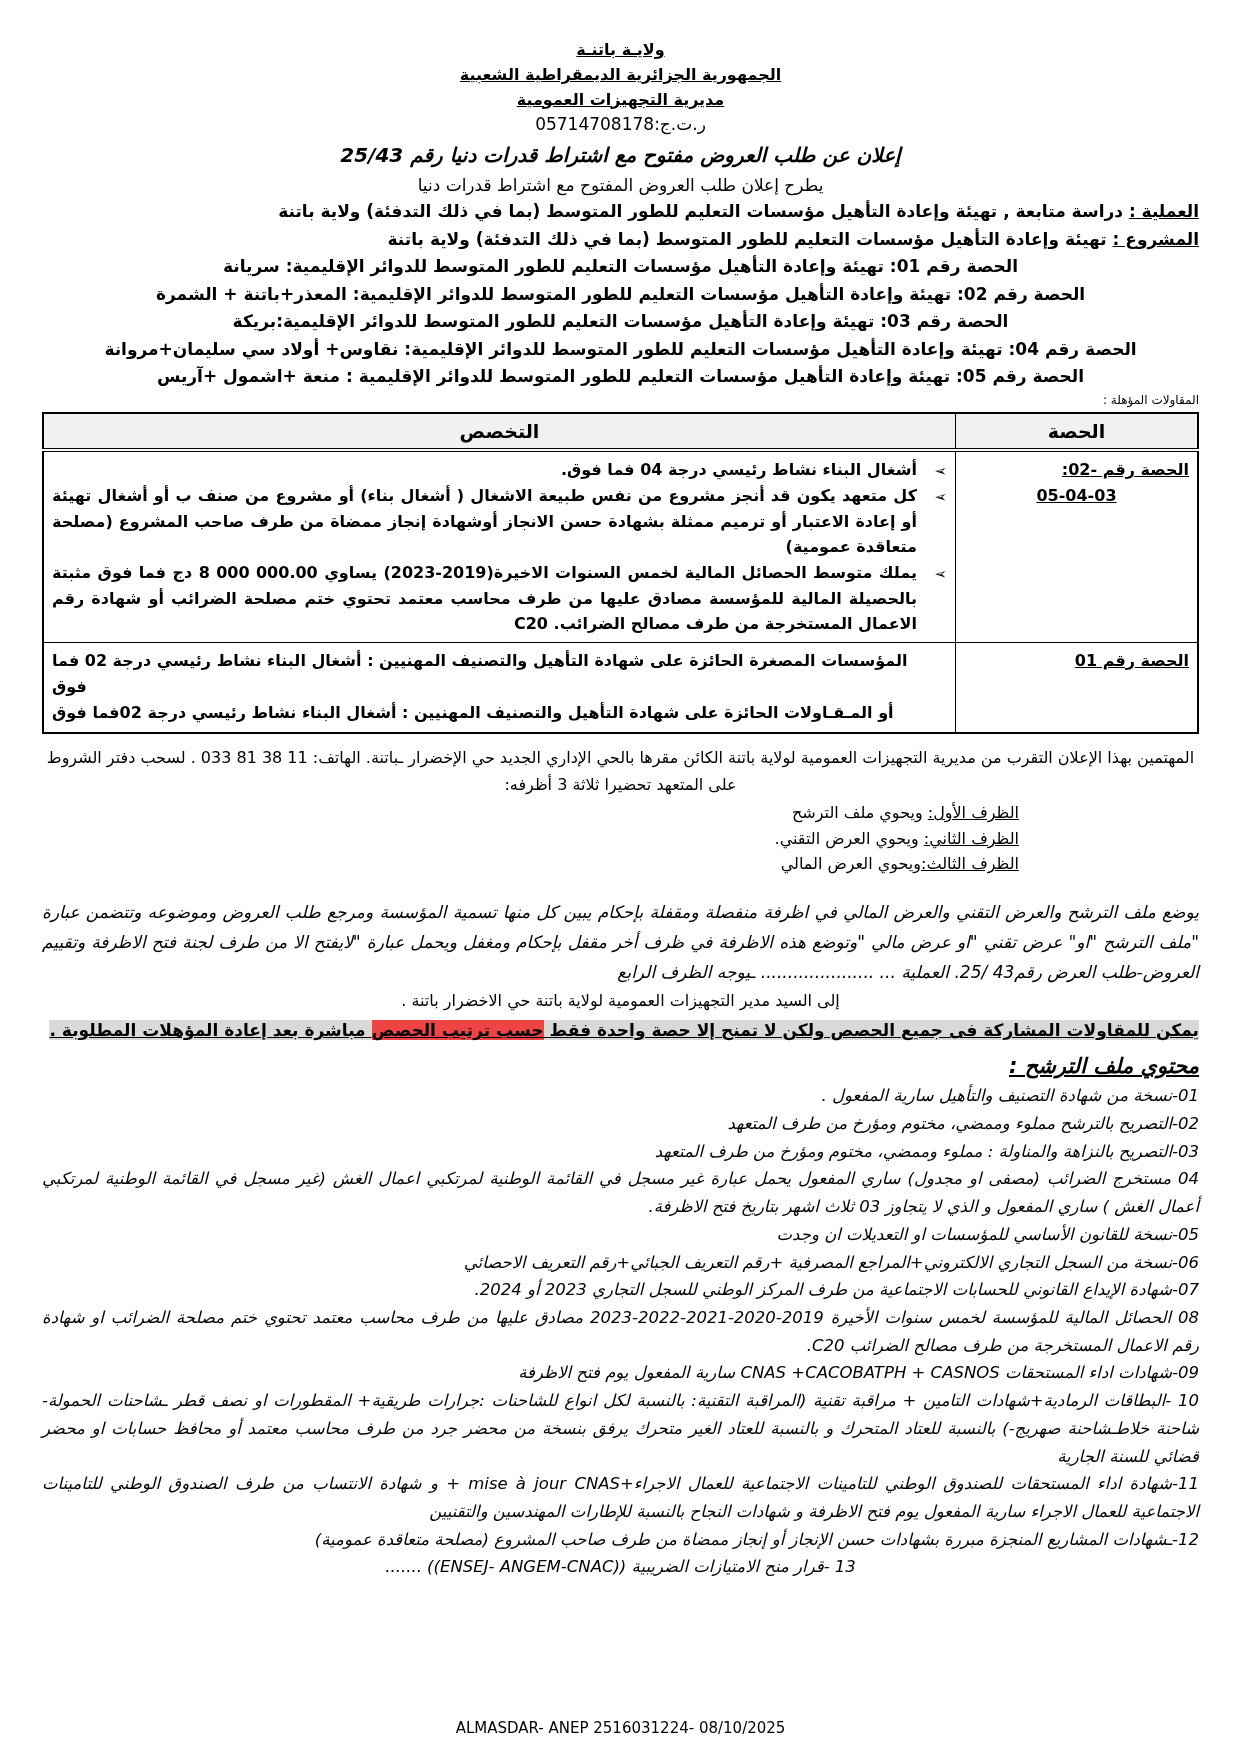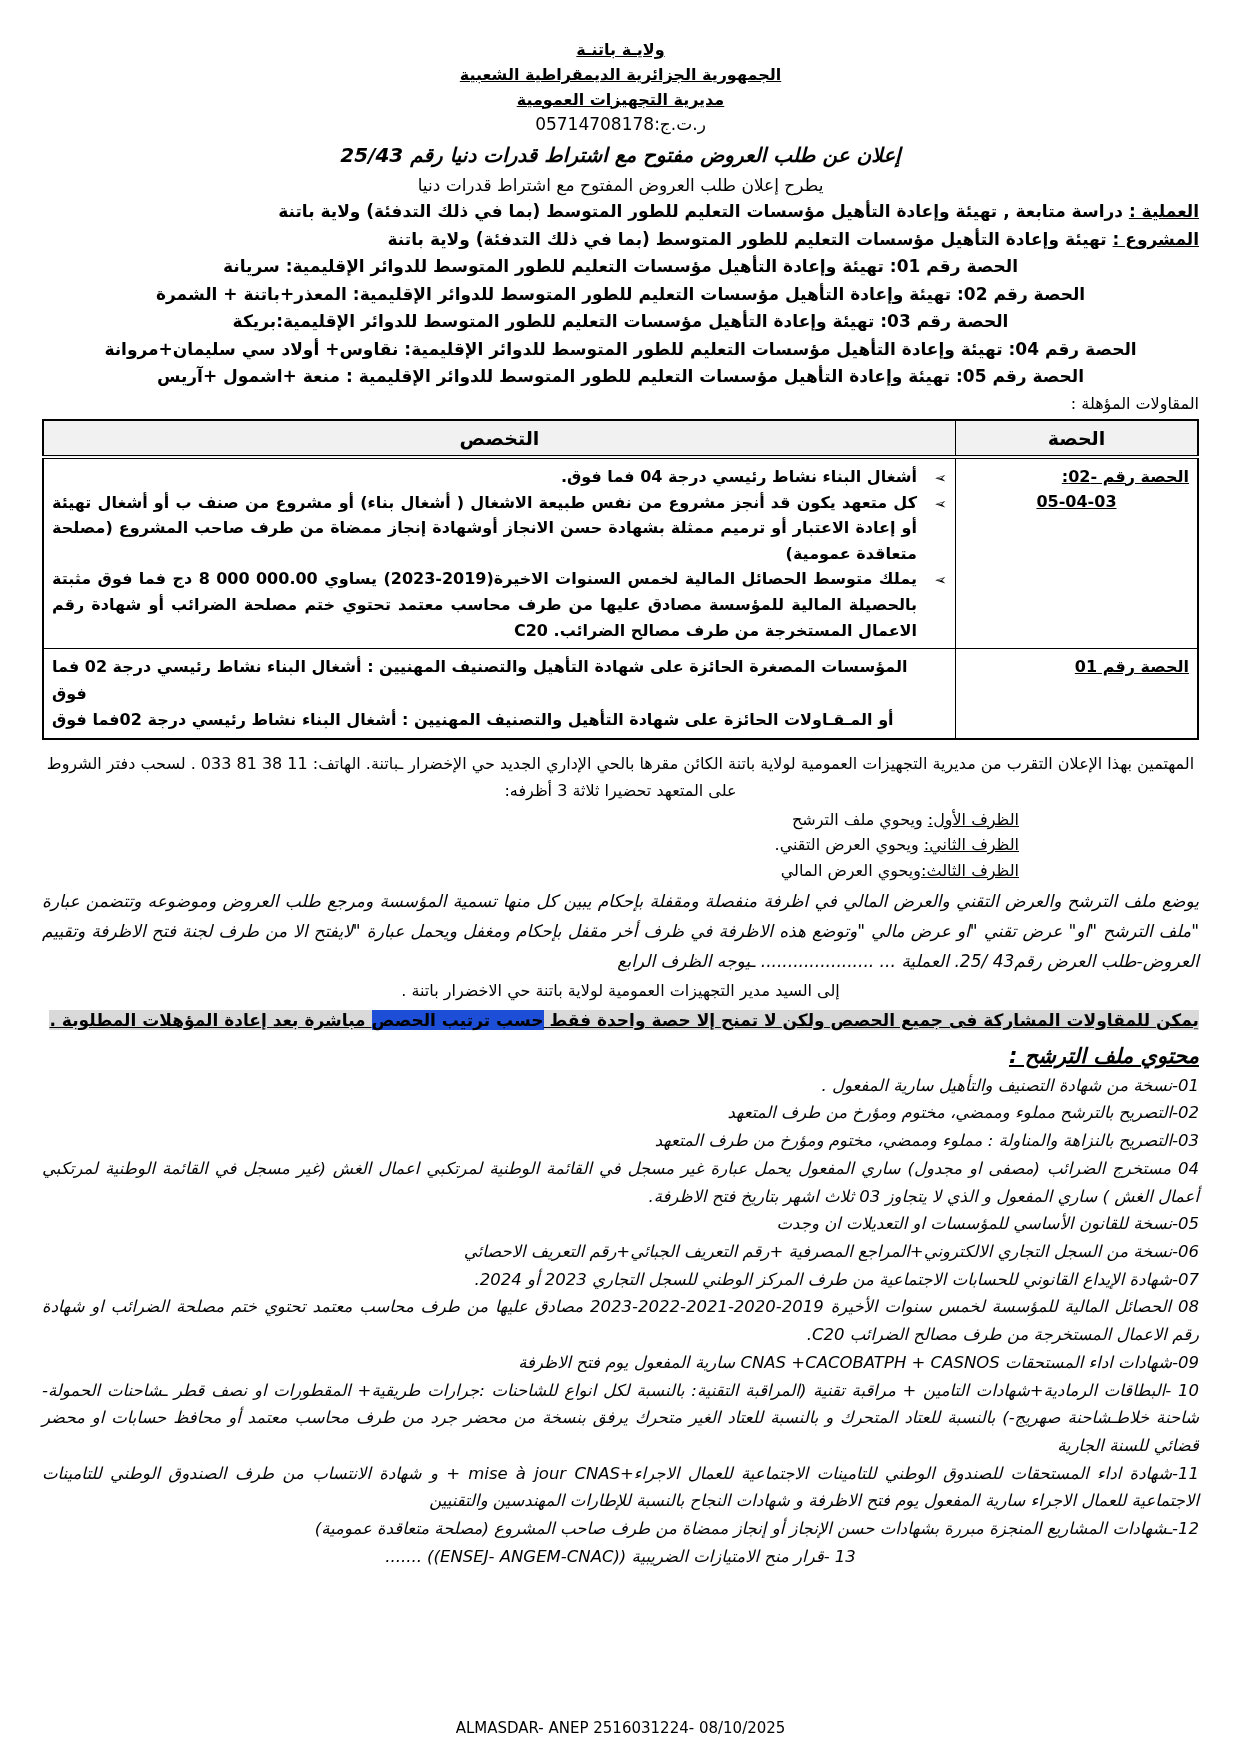--- a/index.html
+++ b/index.html
@@ -15,46 +15,46 @@
   .center { text-align:center; }
 
   
   .doc-header { text-align:center; }
   .hdr-line   { font-size:16px; font-weight:bold; line-height:1.55; }
   .registry   { font-size:17px; line-height:1.5; }
   .main-title { font-size:20px; font-weight:bold; font-style:italic; line-height:1.5; margin:2px 0; }
   .subtitle   { font-size:17px; line-height:1.55; }
   .op-line    { font-size:17px; font-weight:bold; line-height:1.62; text-align:right; }
   .lot-line   { font-size:17px; font-weight:bold; line-height:1.62; text-align:center; }
-  .qualified  { font-size:16px; text-align:right; padding-left:30px; line-height:1.6; }
+  .qualified  { font-size:12px; text-align:right; padding-left:30px; line-height:1.6; }
 
   
   table.spec-table { width:100%; border-collapse:collapse; border:2px solid #000; margin-top:2px; }
   .spec-table th { border:1px solid #000; border-bottom:4px double #000; background:#f1f1f1;
                    font-size:19px; font-weight:bold; text-align:center; padding:6px 4px;margin-left:44px; }
   .spec-table td { border:1px solid #000; vertical-align:top; font-size:16px; font-weight:bold; padding:5px 8px; }
   .col-lot  { width:21%; }
   .col-spec { width:79%; }
   .lot-cell div { line-height:1.6; }
   .lot-num-line  { text-align:right; text-decoration:underline; }
   .lot-code-line { text-align:center; text-decoration:underline; }
   .bullet { display:flex; align-items:flex-start; line-height:1.6; text-align:justify; }
   .bullet .arrow { flex:0 0 30px; font-size:15px; display:inline-block; transform:scaleX(-1); text-align:left; padding-top:2px; }
   .bullet .btxt  { flex:1 1 auto; }
   .spec-line { line-height:1.65; text-align:left; }
 
   
   .contact   { font-size:16px; line-height:1.7; text-align:center; margin-top:10px; }
   .envelopes { margin:2px 180px 0 0; }
   .env-line  { font-size:16px; line-height:1.6; text-align:right; }
-  .folding   { font-size:17px; font-style:italic; line-height:1.75; text-align:justify; margin-top:4px; }
+  .folding   { font-size:17px; font-style:italic; line-height:1.75; text-align:justify; margin-top:21px; }
   .addressee { font-size:16px; text-align:center; line-height:1.7; }
   .highlight-p { font-size:17px; font-weight:bold; line-height:1.75; text-align:justify; margin-top:2px; }
   .hl-light { background:#d9d9d9; text-decoration:underline; }
-  .hl-dark  { background:#1d4ed8; }
+  .hl-dark  { background:#ef4444; text-decoration:underline; }
   .cand-heading { font-size:21px; font-weight:bold; font-style:italic; text-decoration:underline; text-align:right; margin:8px 0 4px 0; }
   .cand-list { font-size:16.5px; font-style:italic; }
   .cand-item { line-height:1.68; text-align:justify; }
   .cand-item.center { text-align:center; }
 
   .doc-footer { position:absolute; left:0; right:0; bottom:18px; text-align:center;
                 font-size:15px; font-style:normal; direction:ltr; }
 </style>
 </head>
 <body>

